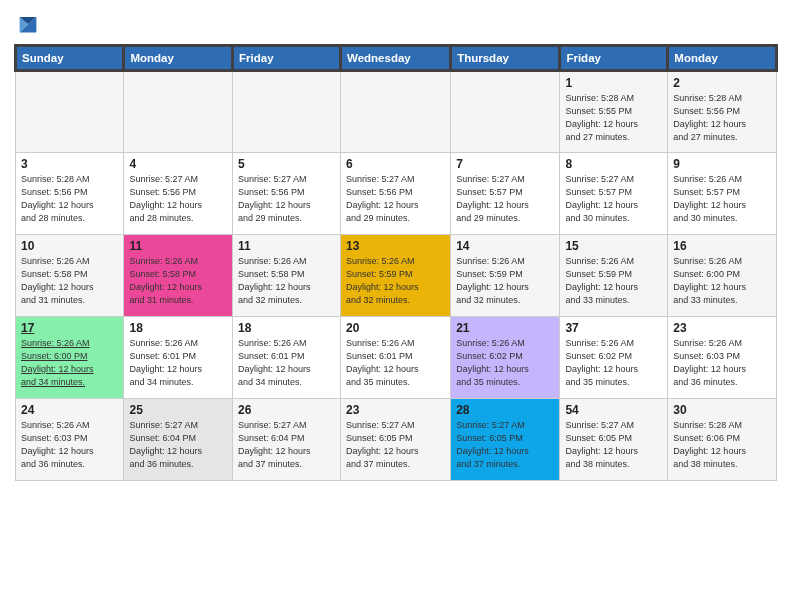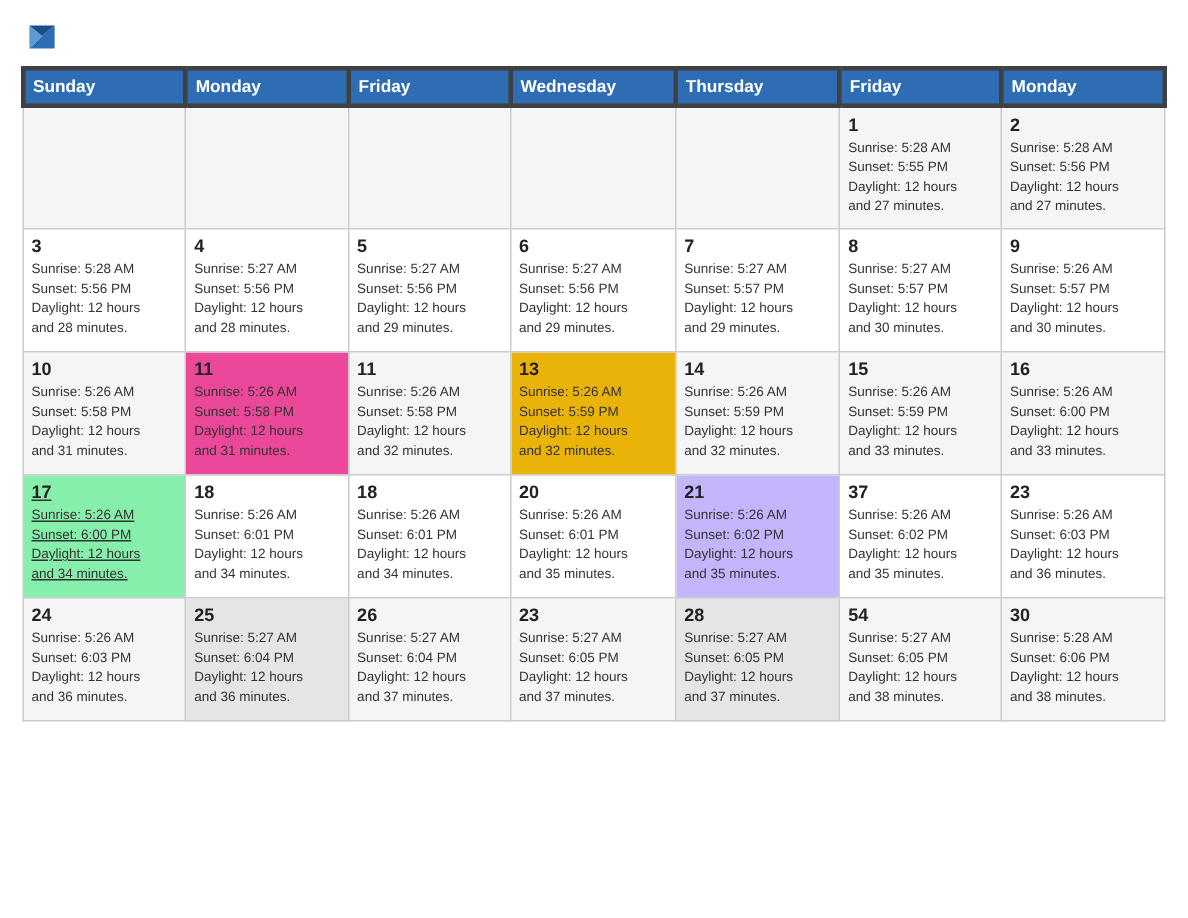--- a/index.html
+++ b/index.html
@@ -336,21 +336,21 @@
 Daylight: 12 hours
 and 37 minutes.</div>
           </td>
           <td style="background: rgb(245, 245, 245);">
             <span class="day-num">23</span>
             <div class="day-info" style="white-space: pre-line;">Sunrise: 5:27 AM
 Sunset: 6:05 PM
 Daylight: 12 hours
 and 37 minutes.</div>
           </td>
-          <td style="background: #e5e5e5;">
+          <td style="background: #0ea5e9;">
             <span class="day-num">28</span>
             <div class="day-info" style="white-space: pre-line;">Sunrise: 5:27 AM
 Sunset: 6:05 PM
 Daylight: 12 hours
 and 37 minutes.</div>
           </td>
           <td style="background: rgb(245, 245, 245);">
             <span class="day-num">54</span>
             <div class="day-info" style="white-space: pre-line;">Sunrise: 5:27 AM
 Sunset: 6:05 PM

